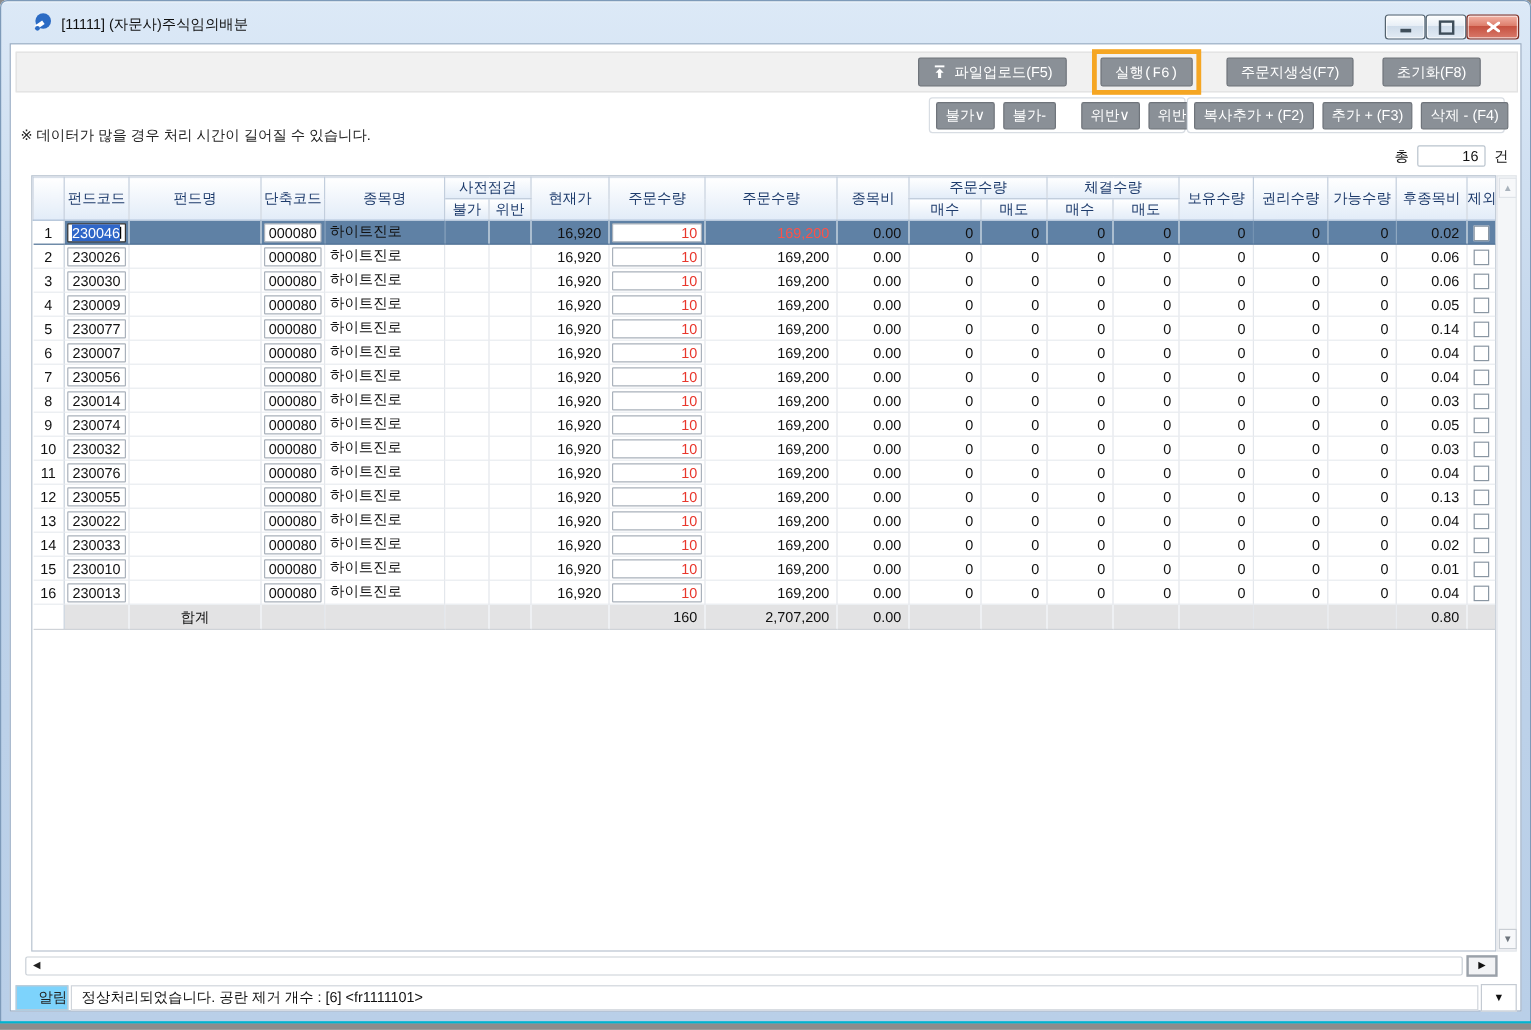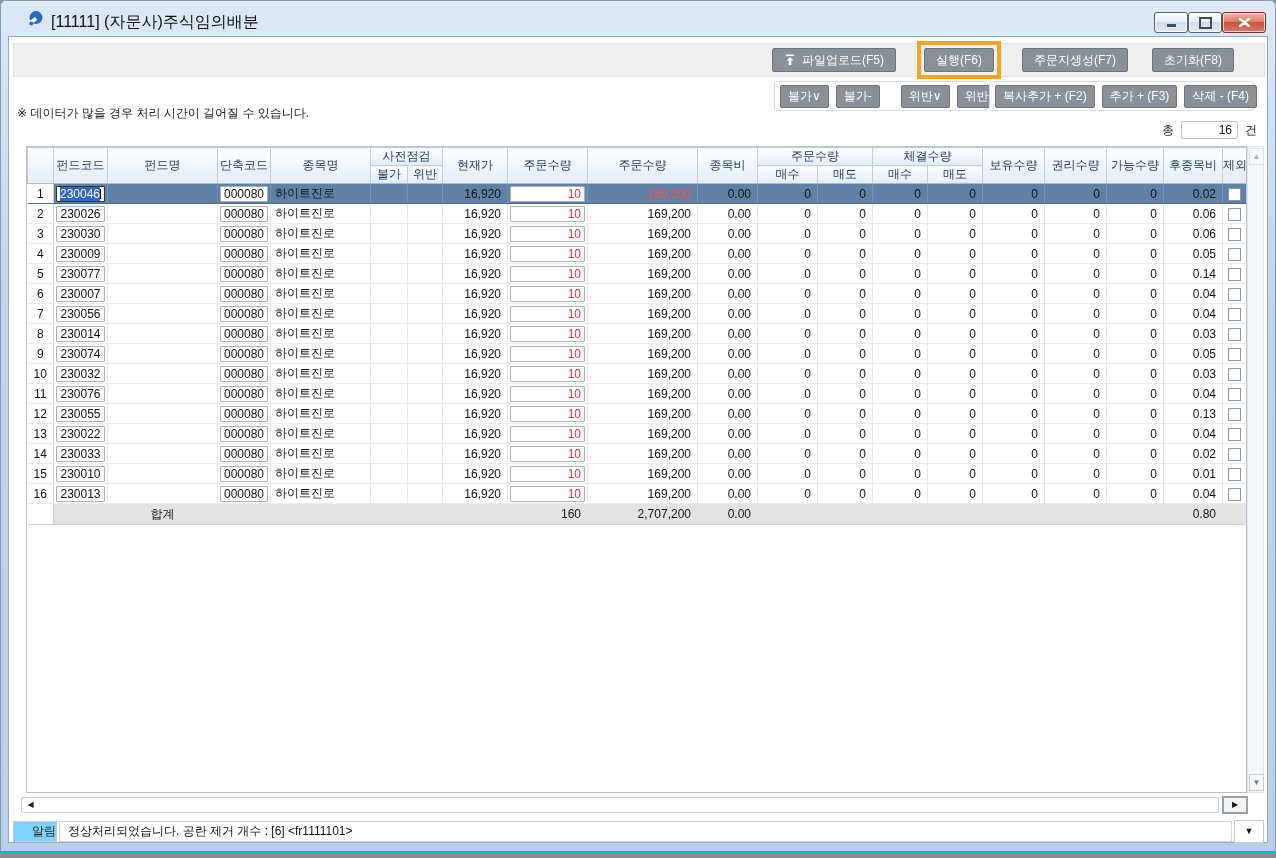--- a/index.html
+++ b/index.html
@@ -13,21 +13,21 @@
   
   .window {
     position:absolute; left:0; top:0; width:1276px; height:853px;
     background:linear-gradient(#dcE9f7,#bfd3ea 40%,#b9cfe8);
     border-radius:6px 6px 0 0;
     box-shadow:inset 0 0 0 1px #7d9ab9, inset 0 2px 0 rgba(255,255,255,.55);
   }
   .window::after { content:""; position:absolute; left:0; right:0; bottom:0; height:2px; background:#00b4cf; }
   .titlebar { position:absolute; left:0; top:0; width:100%; height:36px; }
   .app-icon { position:absolute; left:27px; top:10px; width:17px; height:17px; }
-  .title { position:absolute; left:51px; top:12px; font-size:16px; color:#101010; white-space:nowrap; }
+  .title { position:absolute; left:51px; top:12px; font-size:12px; color:#101010; white-space:nowrap; }
   .wbtn {
     position:absolute; top:12px; height:19px; border:1px solid #54636f; border-radius:3px;
     background:linear-gradient(#fdfefe,#e7eef6 45%,#cfdcea 46%,#e2ebf4);
     display:flex; align-items:center; justify-content:center;
     box-shadow:inset 0 0 0 1px rgba(255,255,255,.7);
   }
   .wbtn.min { left:1154px; width:32px; }
   .wbtn.max { left:1188px; width:32px; }
   .wbtn.close {
     left:1222px; width:42px; border-color:#7e2d22;
@@ -44,21 +44,21 @@
   .topstrip {
     position:absolute; left:4px; top:6px; width:1252px; height:34px;
     background:#f1f1f1; border:1px solid #e2e2e2; box-sizing:border-box;
     display:flex; align-items:center; justify-content:flex-end; gap:24px; padding-right:30px;
   }
   .gbtn {
     background:#8a9097; color:#fff; border:1px solid #6f747b; border-radius:2px;
     font-size:12px; height:22px; padding:0 11px; display:flex; align-items:center; gap:6px;
     white-space:nowrap; cursor:default;
   }
-  .hl { border:4px solid #f5a623; padding:3px; margin:-8px -3px; background:transparent; }
+  .hl { border:4px solid #f5a623; padding:3px; margin:-8px -3px; background:transparent;font-family:Liberation Mono, monospace; }
   
   .note { position:absolute; left:8px; font-size:12px; color:#222; white-space:nowrap; }
   .n1 { top:46px; } .n2 { top:68px; }
   
   .btngrp {
     position:absolute; top:44px; height:30px; border:1px solid #d8dde3; border-radius:3px;
     display:flex; align-items:center; padding:0 5px; gap:7px; box-sizing:border-box; background:#fff;
   }
   .g1 { left:765px; width:214px; }
   .g2 { left:980px; width:265px; }

